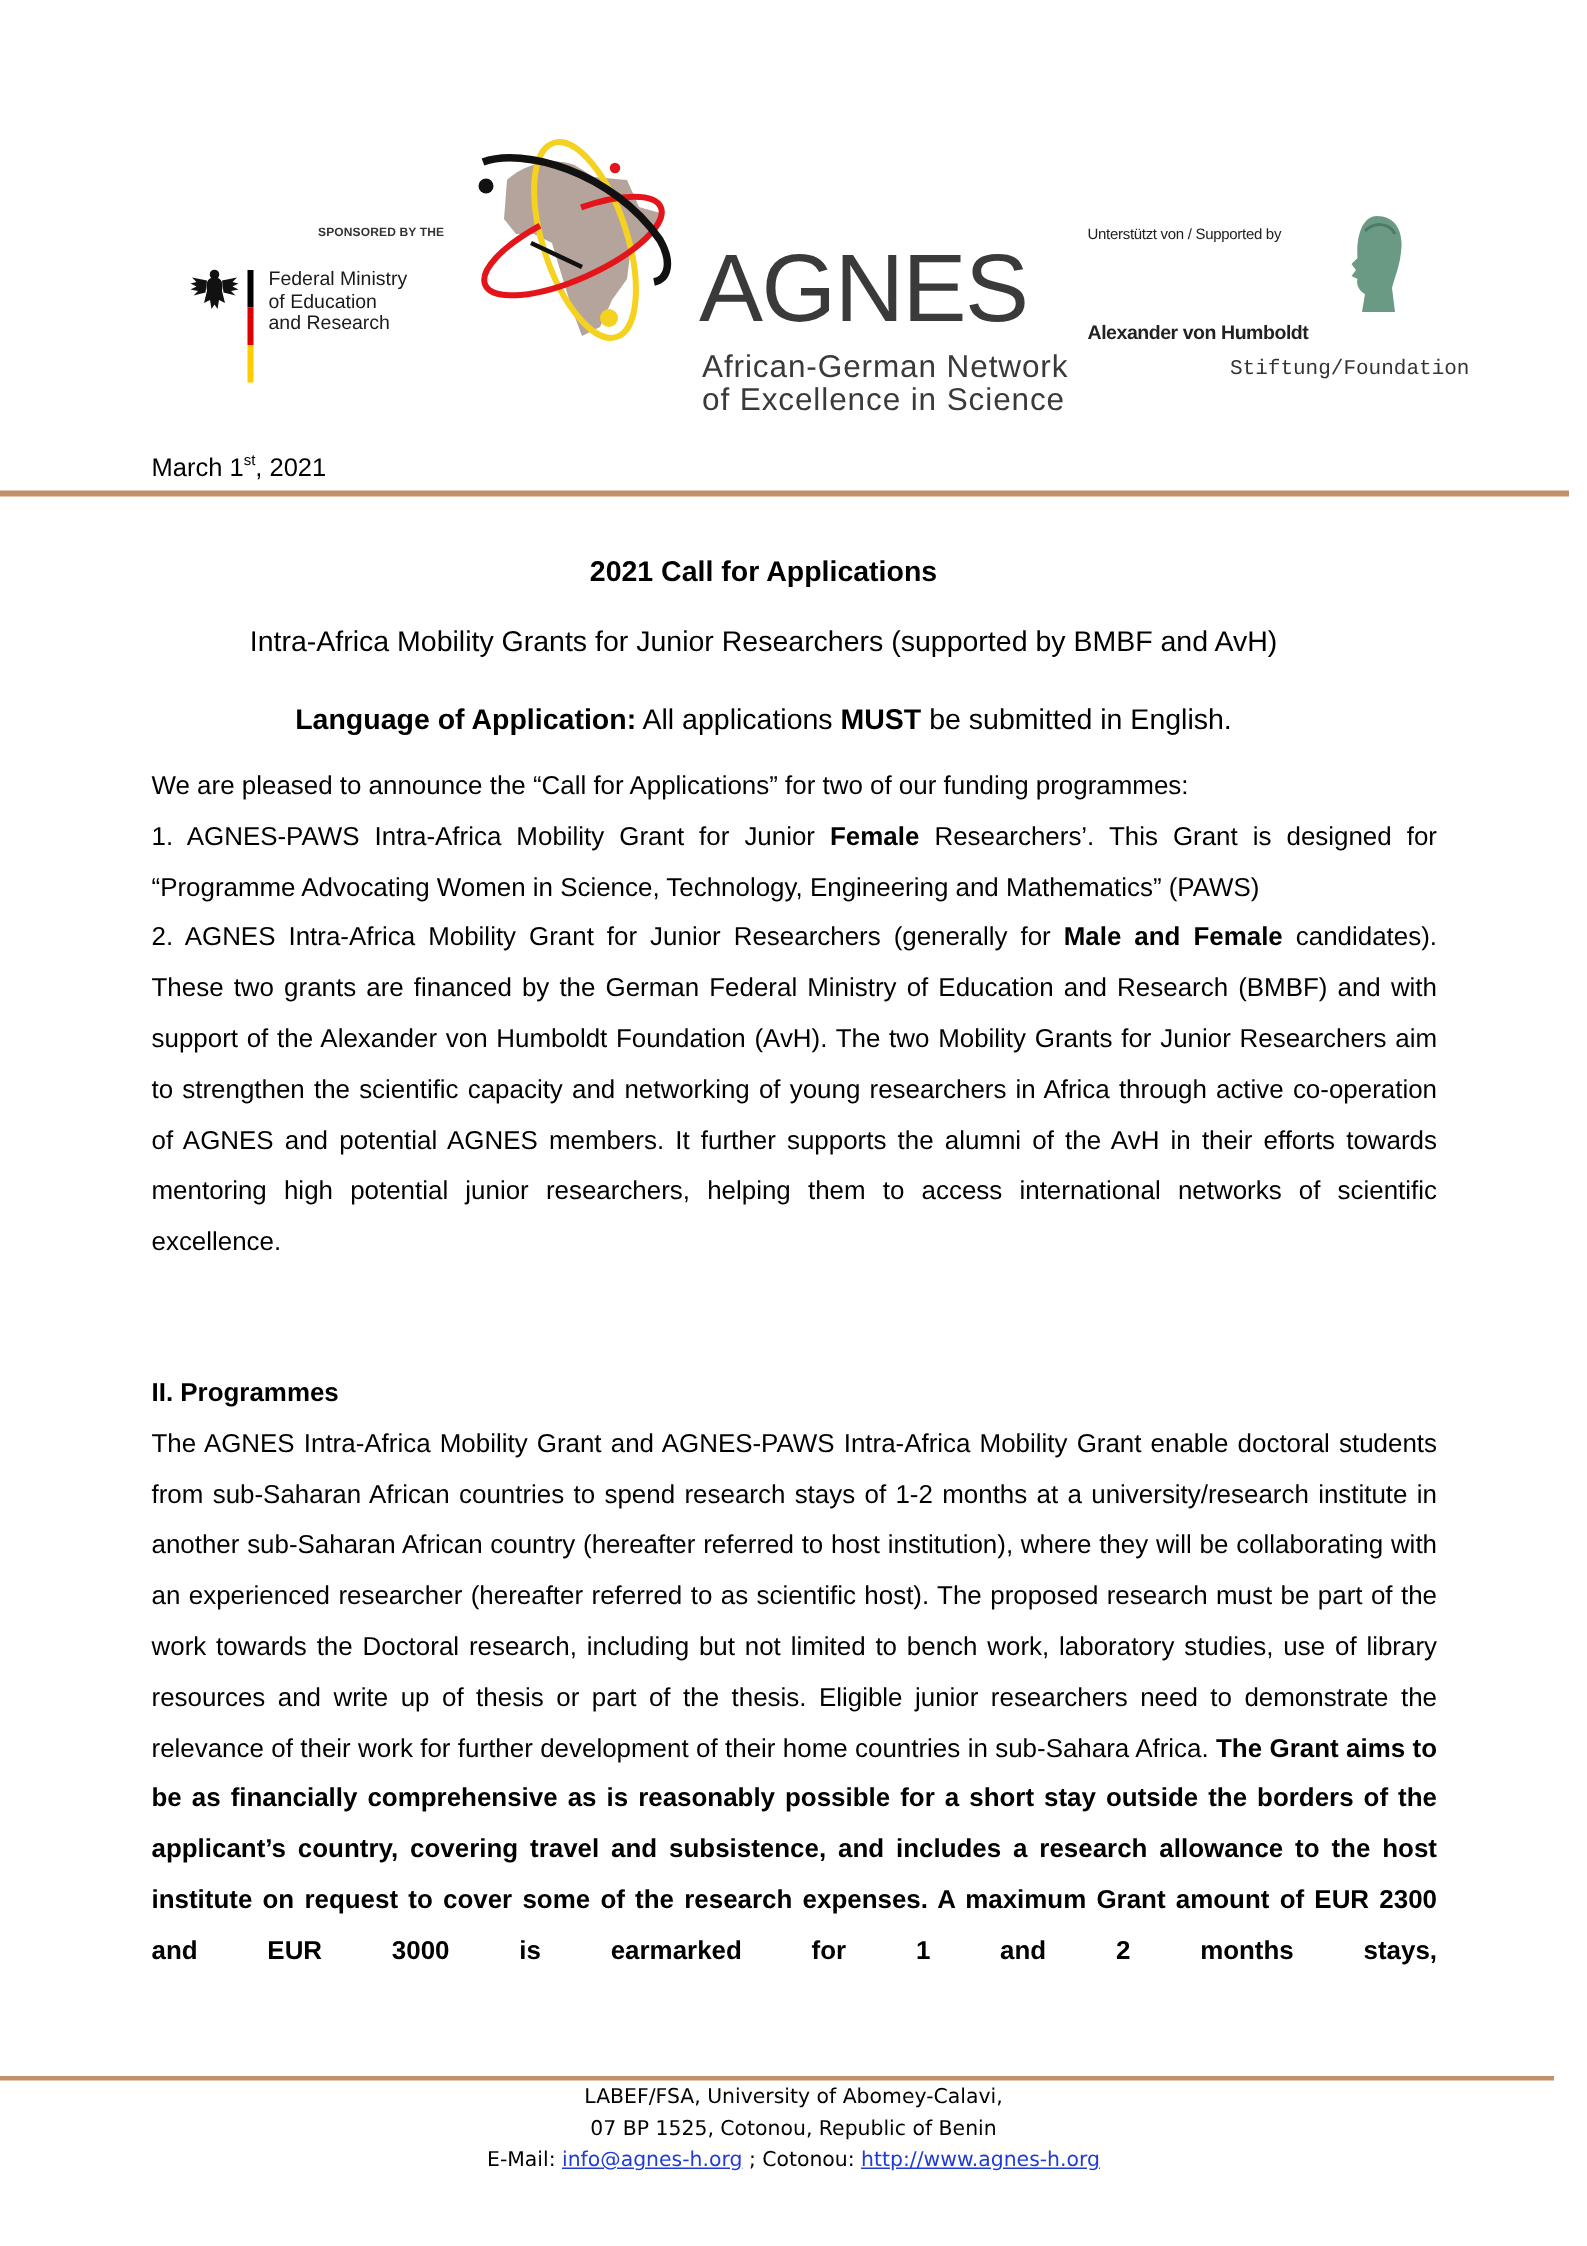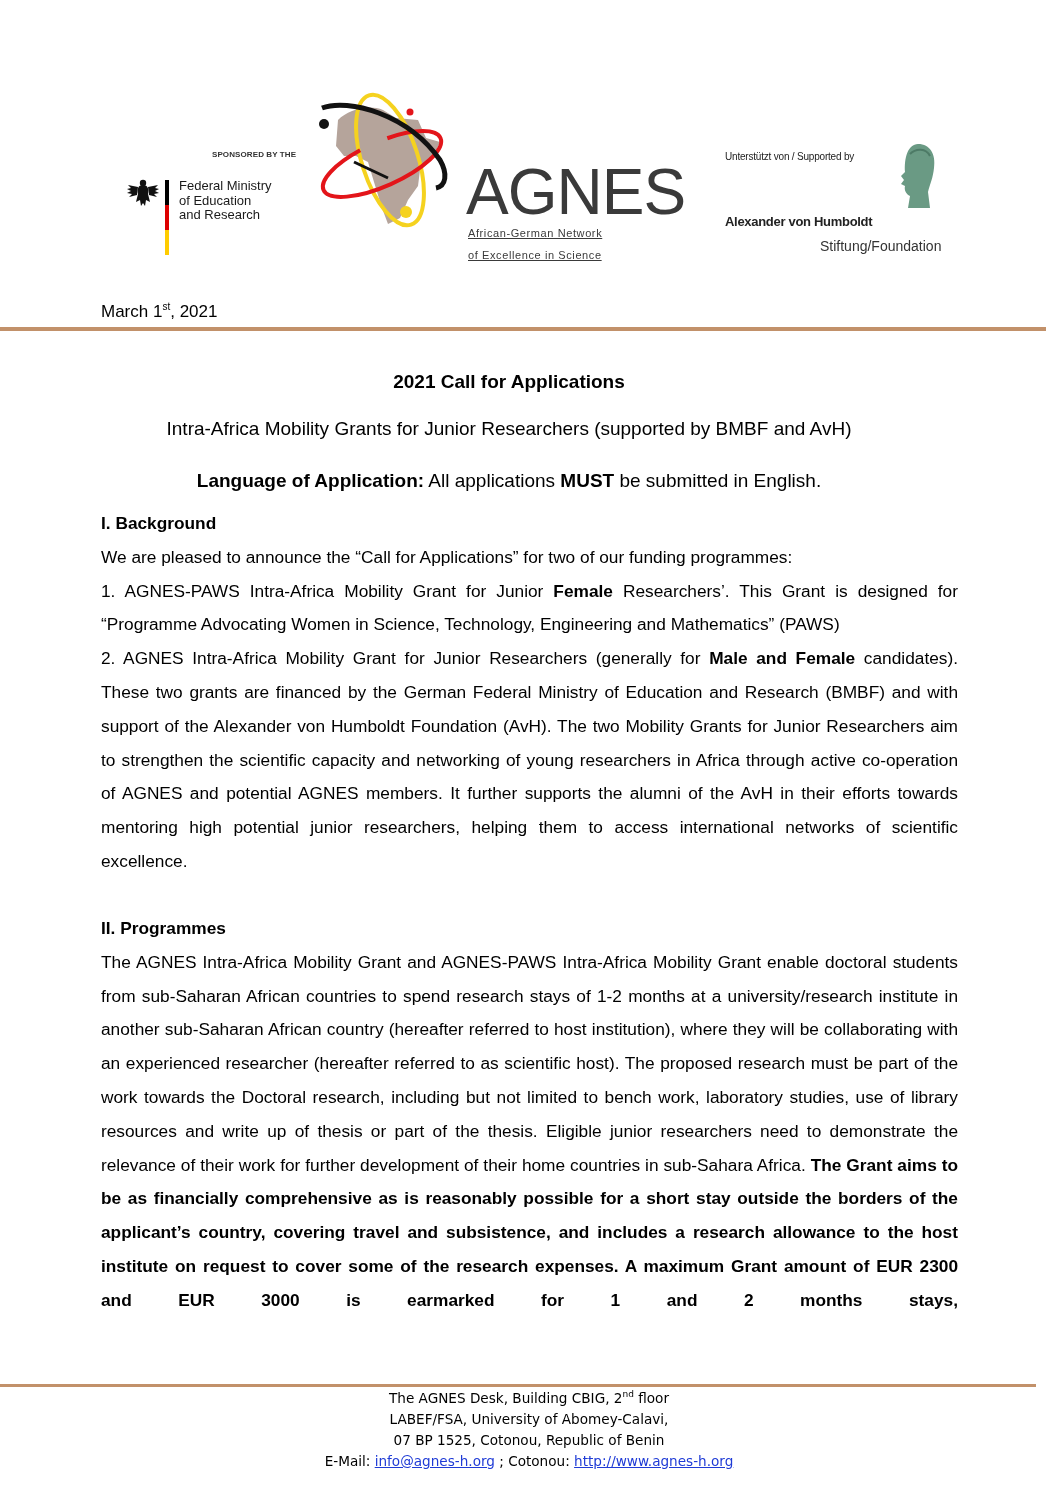--- a/index.html
+++ b/index.html
@@ -8,26 +8,26 @@
 
   
   .bmbf-sponsored { left:180px; top:150px; font-size:8px; font-weight:bold; color:#333; letter-spacing:0.1px;margin-left:32px; }
   .bmbf-eagle { left:126px; top:178px; width:34px; height:32px; }
   .bmbf-flag { left:165px; top:180px; width:4px; height:75px; }
   .bmbf-flag div { width:100%; height:33.3%; }
   .bmbf-name { left:179px; top:179px; font-size:13px; line-height:14.5px; color:#1a1a1a; }
 
   .agnes-globe { left:308px; top:90px; width:142px; height:140px; }
   .agnes-word { left:466px; top:156px; font-size:64px; line-height:72px; color:#3a3a3a; letter-spacing:-1px; font-weight:normal; }
-  .agnes-sub { left:468px; top:222px; font-size:11px; line-height:22px; color:#3a3a3a; letter-spacing:0.6px;text-decoration:underline; }
+  .agnes-sub { left:468px; top:234px; font-size:21px; line-height:22px; color:#3a3a3a; letter-spacing:0.6px; }
 
   .avh-supported { left:725px; top:151px; font-size:10px; color:#222; letter-spacing:-0.2px; }
   .avh-head { left:896px; top:140px; width:44px; height:72px; }
   .avh-name { left:725px; top:214px; font-size:13px; font-weight:bold; color:#222; letter-spacing:-0.3px; }
-  .avh-foundation { left:820px; top:238px; font-size:14px; color:#333; }
+  .avh-foundation { left:820px; top:238px; font-size:14px; color:#333;font-family:Liberation Mono, monospace; }
 
   .date { left:101px; top:302px; font-size:17px; }
   .date sup { font-size:10px; vertical-align:7px; line-height:0; }
   .rule-top { left:0; top:327px; width:1046px; height:4px; background:#c2916a; }
 
   .center-line { left:0; width:1018px; text-align:center; font-size:19px; }
   .title1 { top:371px; font-weight:bold; }
   .title2 { top:418px; font-weight:normal; }
   .title3 { top:470px; }
 
@@ -89,30 +89,28 @@
 <div class="abs avh-foundation">Stiftung/Foundation</div>
 
 <div class="abs date"><span>March 1</span><sup>st</sup><span>, 2021</span></div>
 <div class="abs rule-top"></div>
 
 <div class="abs center-line title1">2021 Call for Applications</div>
 <div class="abs center-line title2">Intra-Africa Mobility Grants for Junior Researchers (supported by BMBF and AvH)</div>
 <div class="abs center-line title3"><b>Language of Application:</b><span> All applications </span><b>MUST</b><span> be submitted in English.</span></div>
 
 <div class="abs body-text" style="top:507px;">
-  <p class="sec-head">I. Background</p>
   <p>We are pleased to announce the “Call for Applications” for two of our funding programmes:</p>
   <p><span>1. AGNES-PAWS Intra-Africa Mobility Grant for Junior </span><b>Female</b><span> Researchers’. This Grant is designed for “Programme Advocating Women in Science, Technology, Engineering and Mathematics” (PAWS)</span></p>
   <p><span>2. AGNES Intra-Africa Mobility Grant for Junior Researchers (generally for </span><b>Male and Female</b><span> candidates). These two grants are financed by the German Federal Ministry of Education and Research (BMBF) and with support of the Alexander von Humboldt Foundation (AvH). The two Mobility Grants for Junior Researchers aim to strengthen the scientific capacity and networking of young researchers in Africa through active co-operation of AGNES and potential AGNES members. It further supports the alumni of the AvH in their efforts towards mentoring high potential junior researchers, helping them to access international networks of scientific excellence.</span></p>
 </div>
 
 <div class="abs body-text" style="top:912px;">
   <p class="sec-head">II. Programmes</p>
   <p class="just-last"><span>The AGNES Intra-Africa Mobility Grant and AGNES-PAWS Intra-Africa Mobility Grant enable doctoral students from sub-Saharan African countries to spend research stays of 1-2 months at a university/research institute in another sub-Saharan African country (hereafter referred to host institution), where they will be collaborating with an experienced researcher (hereafter referred to as scientific host). The proposed research must be part of the work towards the Doctoral research, including but not limited to bench work, laboratory studies, use of library resources and write up of thesis or part of the thesis. Eligible junior researchers need to demonstrate the relevance of their work for further development of their home countries in sub-Sahara Africa. </span><b>The Grant aims to be as financially comprehensive as is reasonably possible for a short stay outside the borders of the applicant’s country, covering travel and subsistence, and includes a research allowance to the host institute on request to cover some of the research expenses. A maximum Grant amount of EUR 2300 and EUR 3000 is earmarked for 1 and 2 months stays,</b></p>
 </div>
 
 <div class="abs rule-bottom"></div>
 <div class="abs footer" style="top:1388px;">
-  <div><span>The AGNES Desk, Building CBIG, 2</span><sup>nd</sup><span> floor</span></div>
   <div>LABEF/FSA, University of Abomey-Calavi,</div>
   <div>07 BP 1525, Cotonou, Republic of Benin</div>
   <div><span>E-Mail: </span><a href="#">info@agnes-h.org</a><span> ; Cotonou: </span><a href="#">http://www.agnes-h.org</a></div>
 </div>
 
 </body></html>

